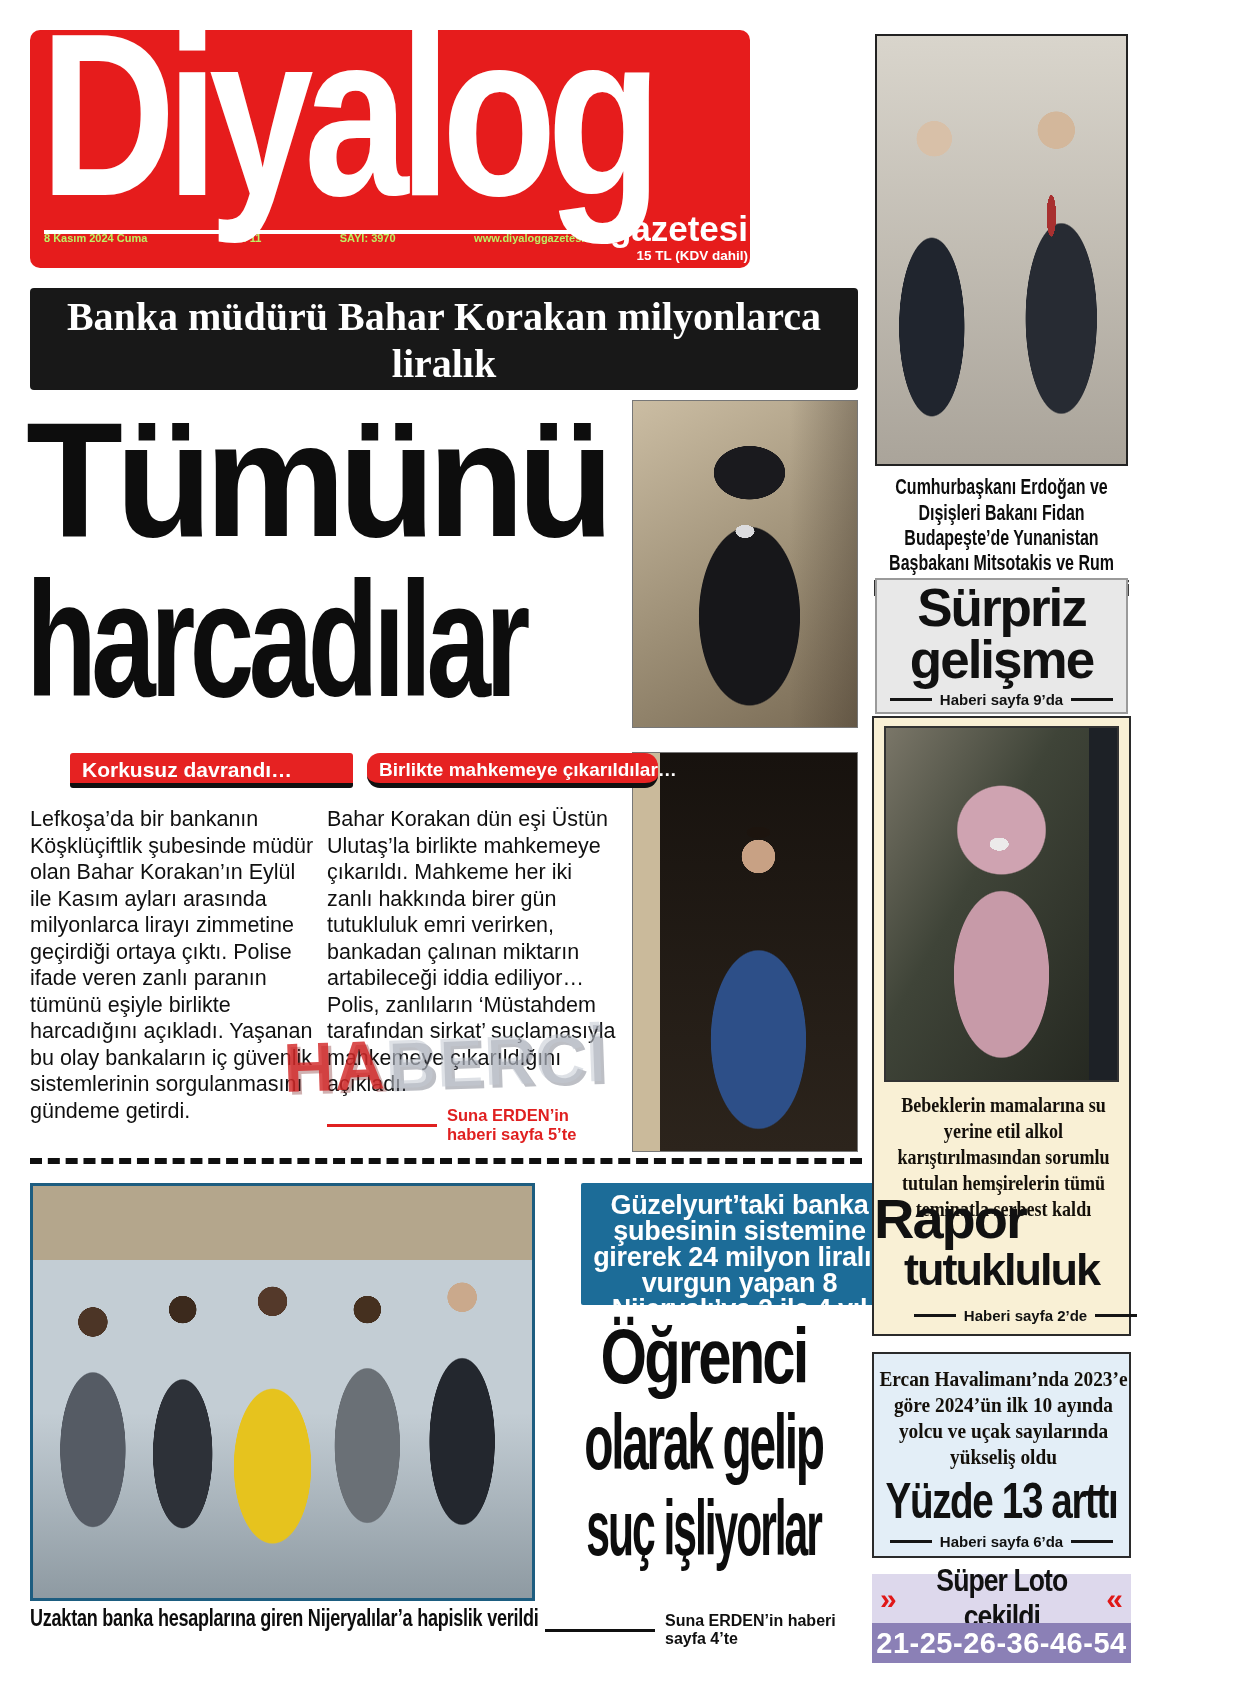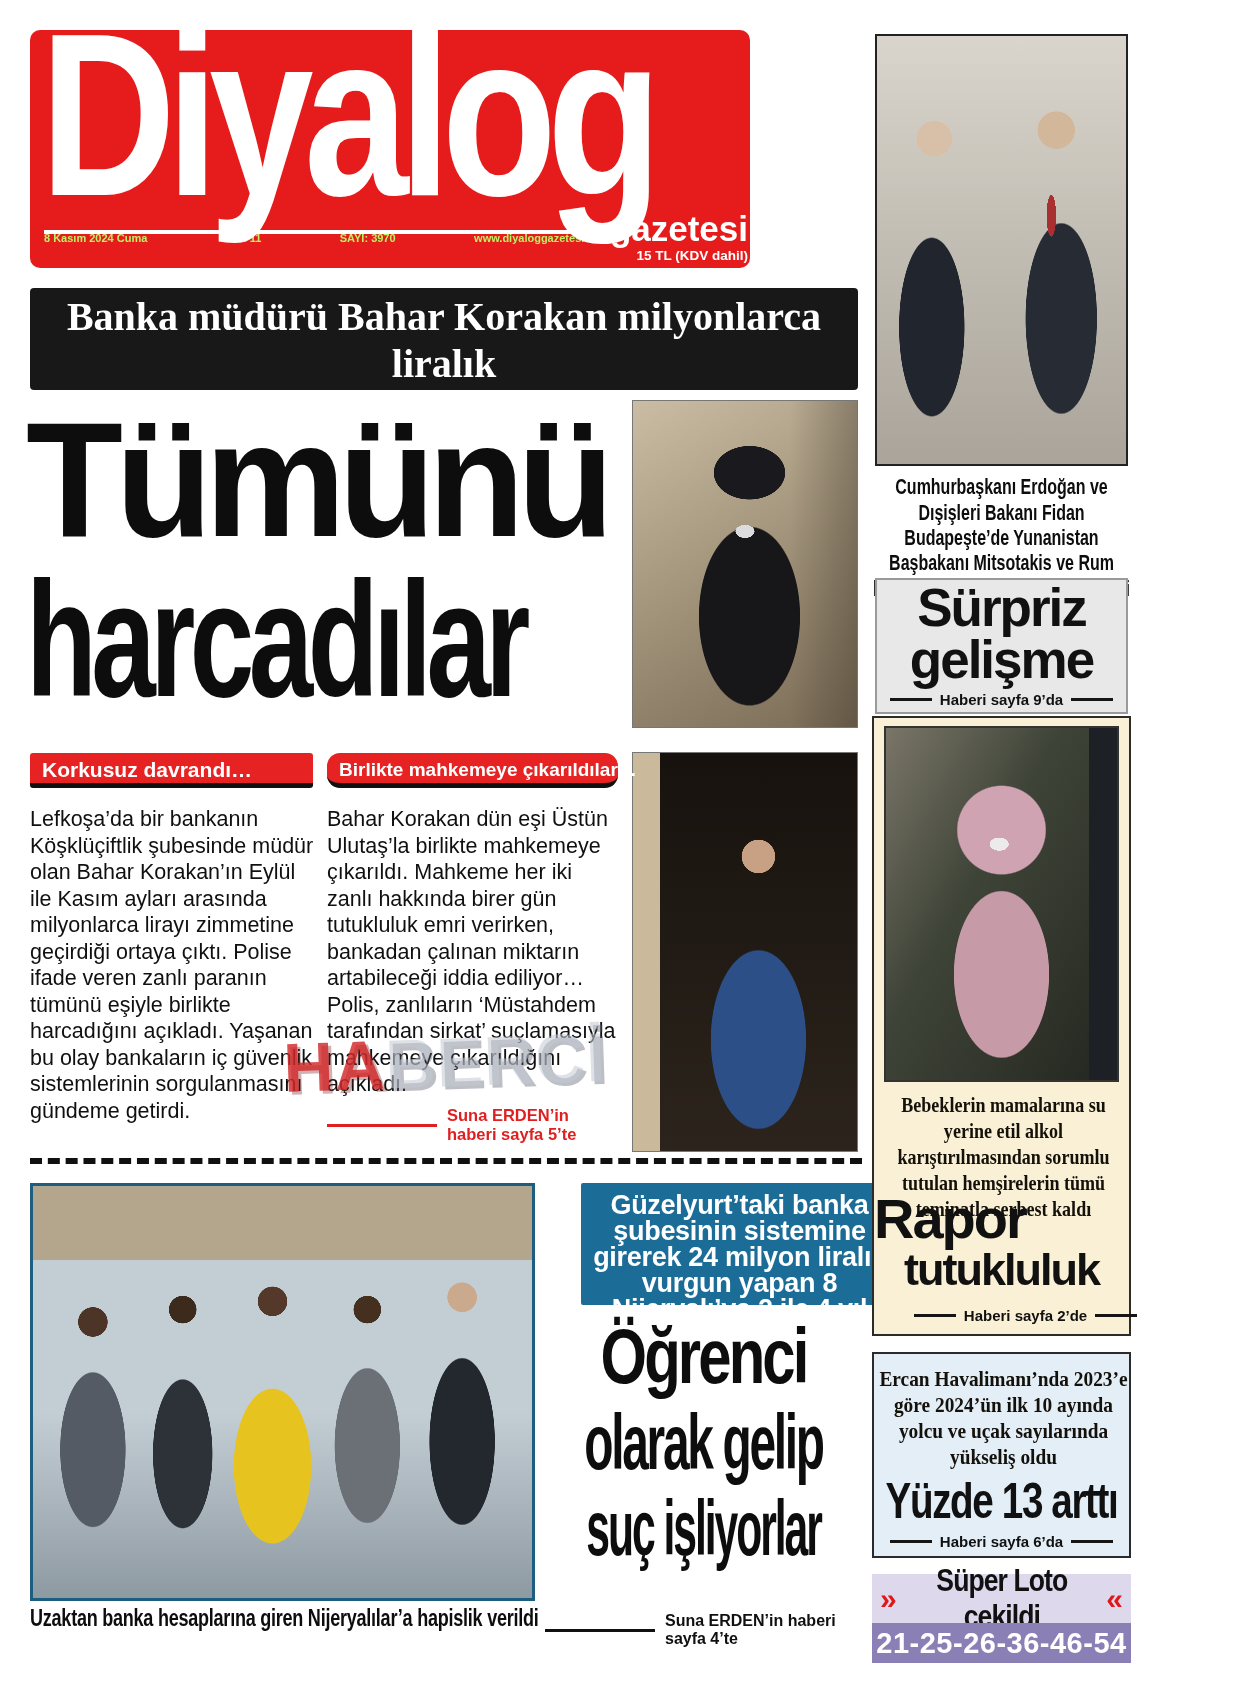--- a/index.html
+++ b/index.html
@@ -23,21 +23,21 @@
         font-size:40px;line-height:47px;padding-top:5px;box-sizing:border-box;}
 
   
   .h1line{position:absolute;left:26px;font-weight:bold;color:#0d0d0d;line-height:1;
         letter-spacing:-6px;transform-origin:left top;white-space:nowrap;}
   .h1a{top:398px;font-size:126px;transform:scale(1.26,1.3);}
   .h1b{top:558px;font-size:126px;transform:scale(0.92,1.3);}
 
   
   .kick{background:#e62222;border-bottom:5px solid #101010;border-radius:3px;color:#fff;
-        font-weight:bold;height:35px;line-height:34px;padding-left:12px;box-sizing:border-box;white-space:nowrap;}
+        font-weight:bold;height:35px;line-height:34px;padding-left:12px;box-sizing:border-box;white-space:nowrap;margin-left:40px;}
   .kick1{left:30px;top:753px;width:283px;font-size:21px;}
   .kick2{left:327px;top:753px;width:291px;font-size:19px;border-radius:13px;}
   .bodytxt{font-size:21.5px;line-height:26.5px;color:#101010;}
   .body1{left:30px;top:806px;width:287px;}
   .body2{left:327px;top:806px;width:293px;}
   .byline{display:flex;align-items:center;font-weight:bold;}
   .byline .rule{flex:0 0 110px;height:3px;margin-right:10px;}
   .byline5{left:327px;top:1106px;width:293px;color:#e02020;font-size:16.5px;}
   .byline5 .rule{background:#e02020;}
   .byline4{left:545px;top:1612px;width:317px;color:#101010;font-size:16px;}

